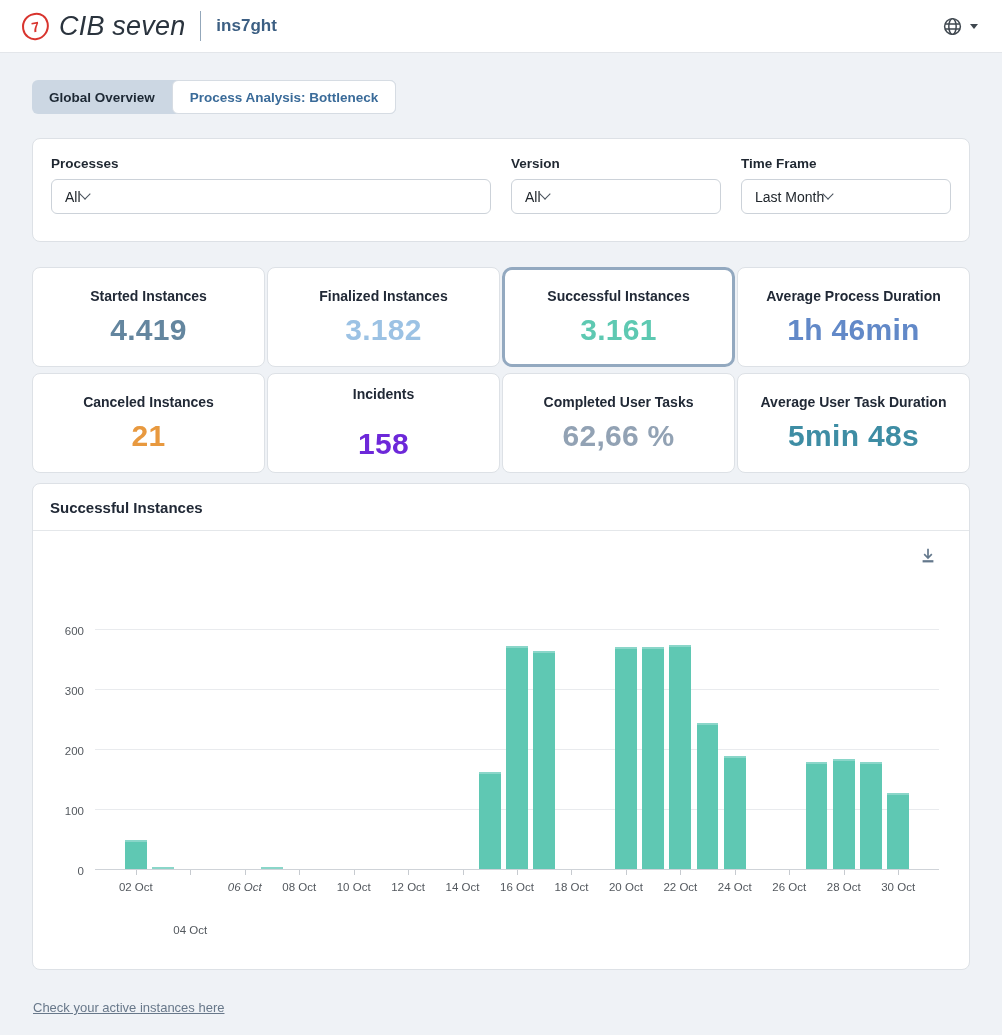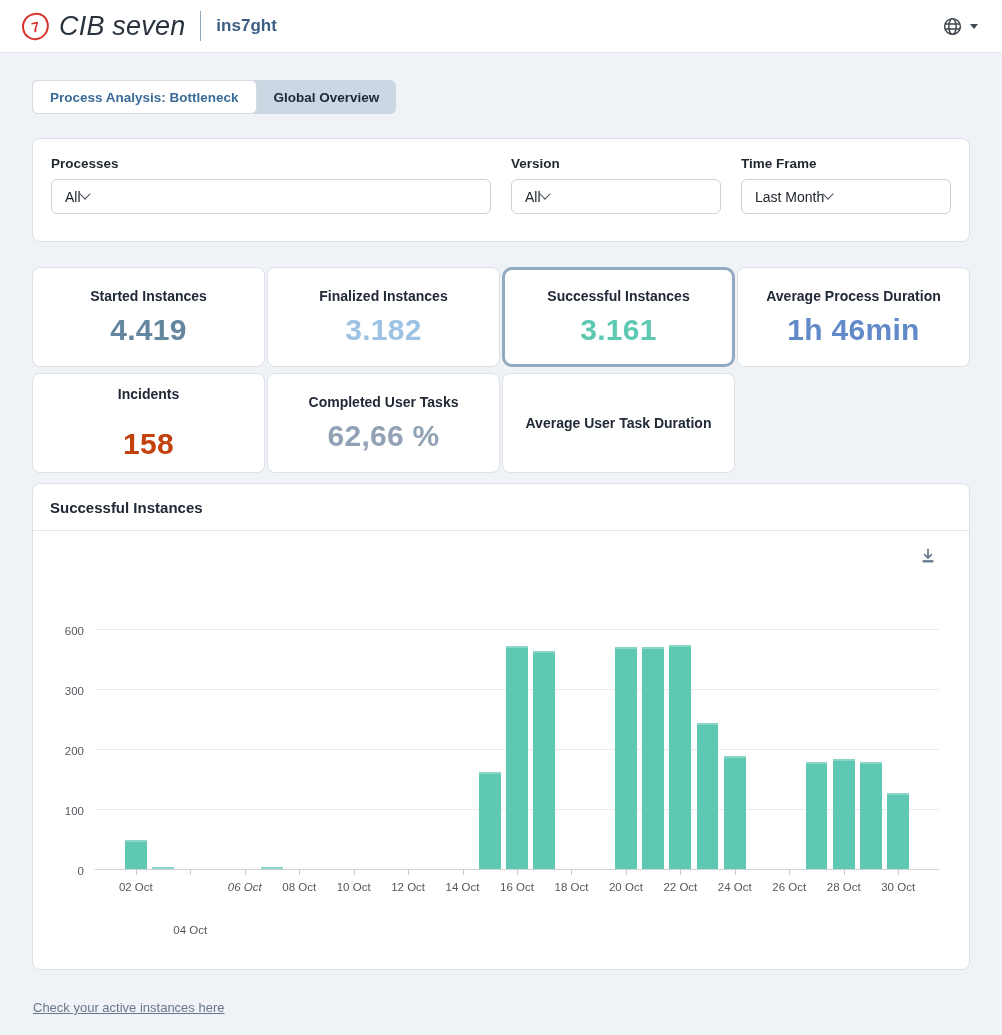--- a/index.html
+++ b/index.html
@@ -154,22 +154,22 @@
       <ellipse cx="12" cy="12" rx="4.2" ry="9"></ellipse>
       <path d="M3.4 9.2h17.2M3.4 14.8h17.2"></path>
     </svg>
     <span class="caret-down"></span>
   </div>
 </header>
 
 <main class="main">
 
   <div class="tabs">
+    <button class="tab">Global Overview</button>
     <button class="tab tab-inactive">Process Analysis: Bottleneck</button>
-    <button class="tab">Global Overview</button>
   </div>
 
   <section class="card filters">
     <div class="filter">
       <label class="filter-label">Processes</label>
       <div class="select-box">
         <span>All</span>
         <span class="chevron-down"></span>
       </div>
     </div>
@@ -203,33 +203,38 @@
     <div class="stat-card selected">
       <div class="stat-label">Successful Instances</div>
       <div class="stat-value" style="color: rgb(94, 201, 178);">3.161</div>
     </div>
 
     <div class="stat-card">
       <div class="stat-label">Average Process Duration</div>
       <div class="stat-value" style="color: rgb(98, 137, 200);">1h 46min</div>
     </div>
 
+    <div class="stat-card">
+      <div class="stat-label">Canceled Instances</div>
+      <div class="stat-value" style="color: rgb(232, 153, 63);">21</div>
+    </div>
 
     <div class="stat-card">
       <div class="stat-label">Incidents</div>
-      <div class="stat-value" style="color: #c2410c; margin-top: 16px;">158</div>
+      <div class="stat-value" style="color: #6d28d9; margin-top: 16px;">158</div>
     </div>
 
     <div class="stat-card">
       <div class="stat-label">Completed User Tasks</div>
       <div class="stat-value" style="color: rgb(146, 162, 180);">62,66 %</div>
     </div>
 
     <div class="stat-card">
       <div class="stat-label">Average User Task Duration</div>
+      <div class="stat-value" style="color: rgb(62, 141, 164);">5min 48s</div>
     </div>
   </section>
 
   
 
   <section class="card chart-card">
     <div class="chart-header">Successful Instances</div>
     <div class="chart-body">
       <div class="chart-toolbar">
         <span class="download-btn">

